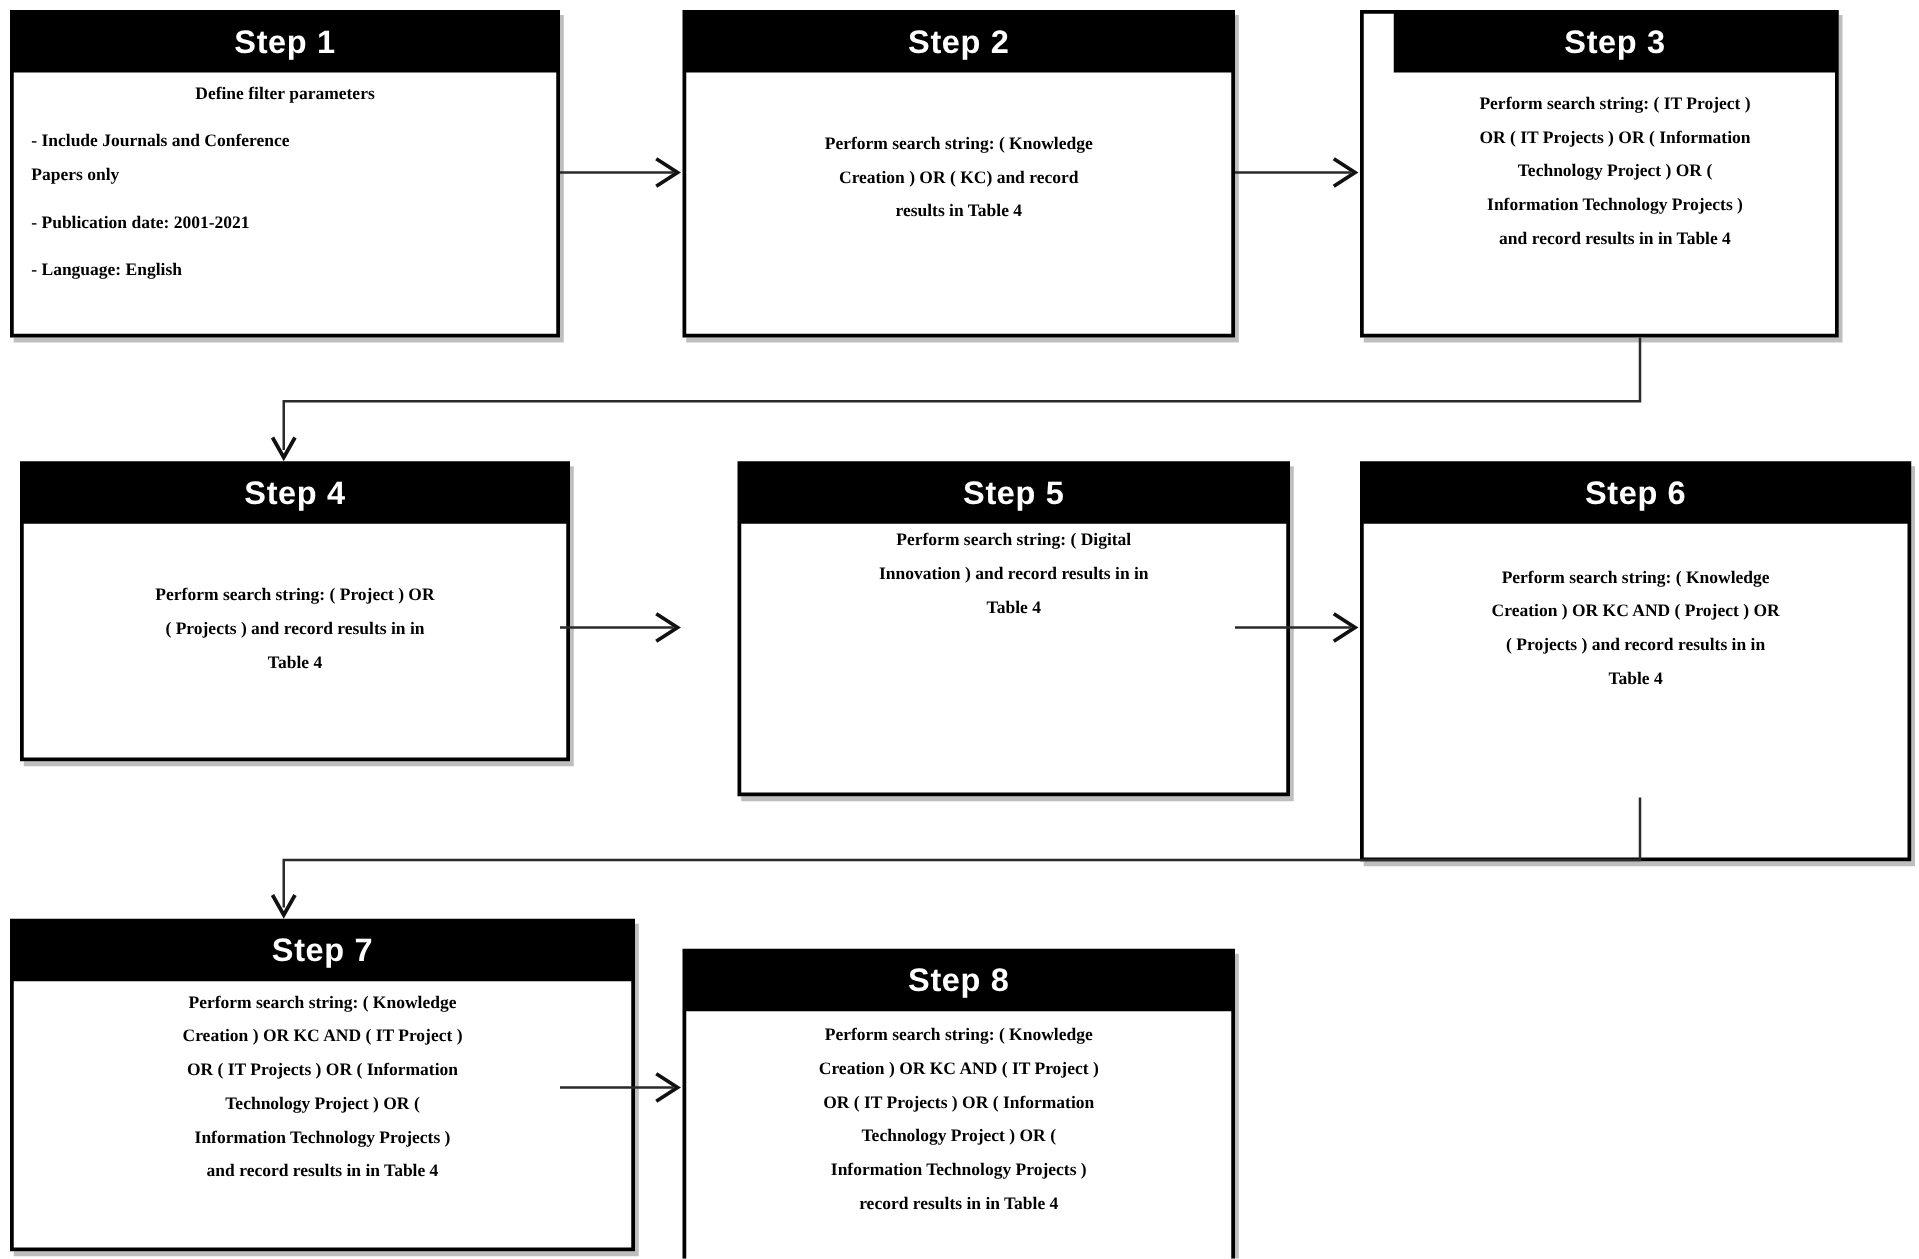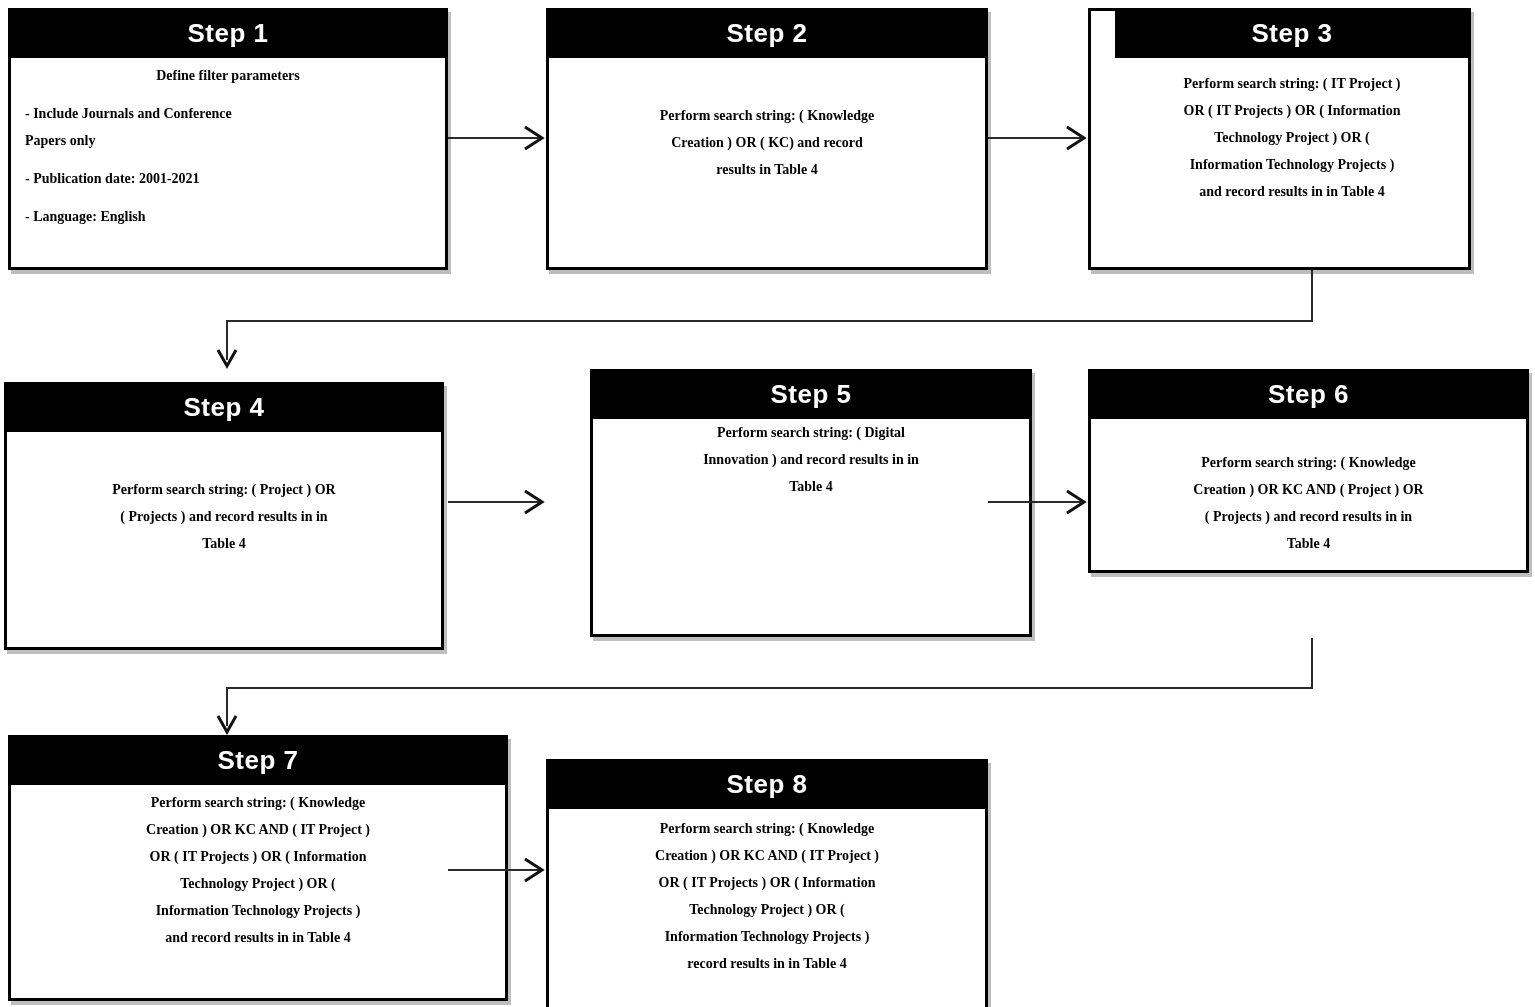--- a/index.html
+++ b/index.html
@@ -36,23 +36,23 @@
     font-size: 14px;
     line-height: 27px;
     text-align: center;
     padding: 0 10px;
   }
   .ln { white-space: nowrap; }
   
   .b1 { left: 8px;    top: 8px;   width: 440px; height: 262px; }
   .b2 { left: 546px;  top: 8px;   width: 442px; height: 262px; }
   .b3 { left: 1088px; top: 8px;   width: 383px; height: 262px; padding-left: 25px; }
-  .b4 { left: 4px;    top: 369px; width: 440px; height: 268px; margin-top: 13px; }
+  .b4 { left: 16px;    top: 369px; width: 440px; height: 240px; }
   .b5 { left: 546px;  top: 369px; width: 442px; height: 268px; margin-left: 44px; }
-  .b6 { left: 1088px; top: 369px; width: 441px; height: 204px; }
+  .b6 { left: 1088px; top: 369px; width: 441px; height: 320px; }
   .b7 { left: 8px;    top: 735px; width: 500px; height: 266px; }
   .b8 { left: 546px;  top: 713px; width: 442px; height: 288px; margin-top: 46px; }
   
   .pad-b1 { padding-top: 4px; }
   .pad-b2 { padding-top: 44px; }
   .pad-b3 { padding-top: 12px; }
   .pad-b4 { padding-top: 44px; }
   .pad-b5 { }
   .pad-b6 { padding-top: 30px; }
   .pad-b7 { padding-top: 4px; }

